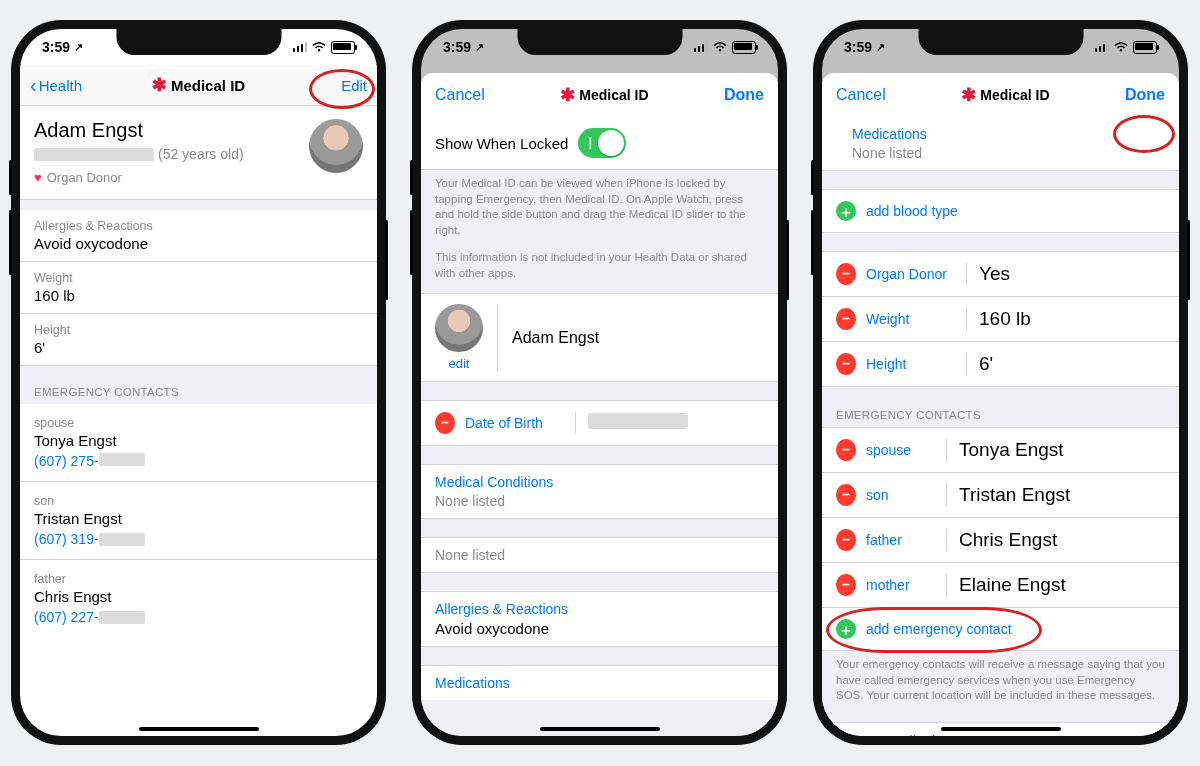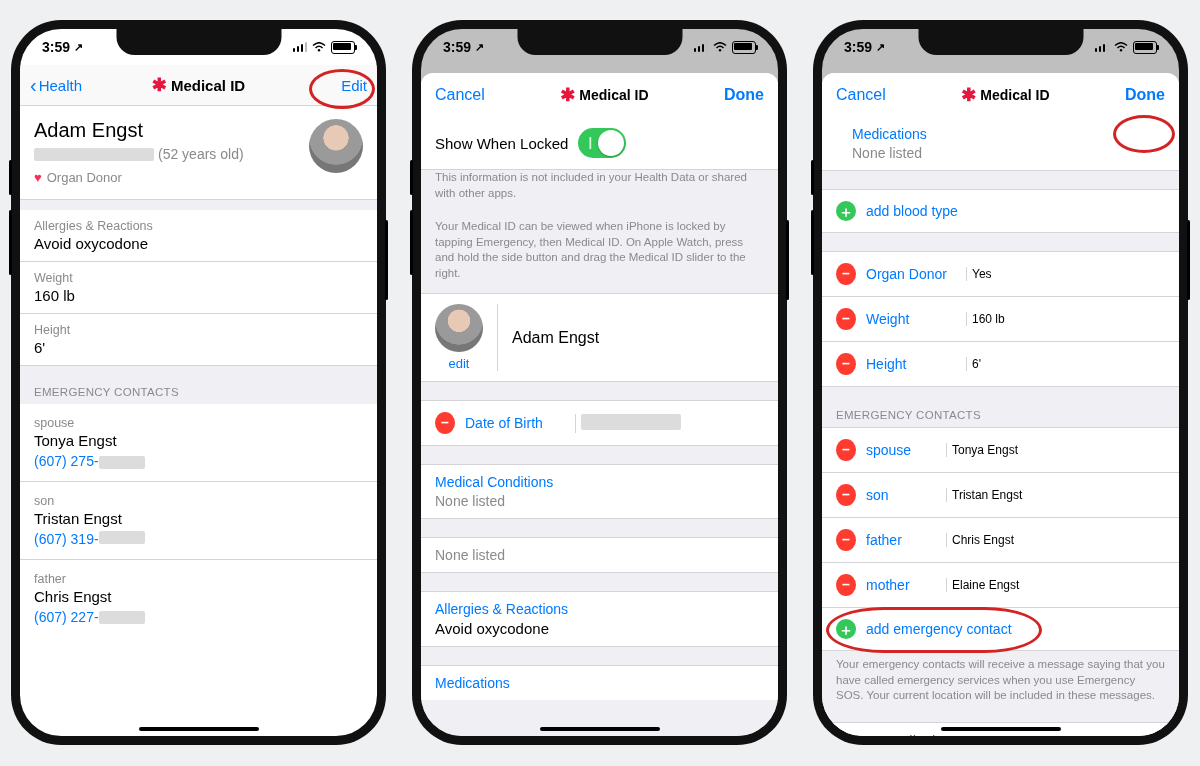--- a/index.html
+++ b/index.html
@@ -59,21 +59,21 @@
   .muted{color:var(--gray-text)}
   .redact{display:inline-block;background:#dcdcdc;border-radius:2px}
   
   .ctl-row{display:flex;align-items:center;gap:10px;padding:11px 14px;background:#fff;border-bottom:0.5px solid var(--sep)}
   .ctl-row:last-child{border-bottom:none}
   .ctl-btn{width:20px;height:20px;border-radius:50%;display:flex;align-items:center;justify-content:center;color:#fff;font-weight:700;flex:0 0 auto;line-height:1;padding-bottom:2px}
   .ctl-btn.minus{background:var(--ios-red)}
   .ctl-btn.plus{background:var(--ios-green);font-size:15px;padding-bottom:0}
   .ctl-label{color:var(--ios-blue);font-size:14px;width:100px;flex:0 0 auto}
   .ctl-label.full{width:auto}
-  .ctl-value{font-size:12px;flex:1;border-left:0.5px solid var(--sep);padding-left:5px}
+  .ctl-value{font-size:19px;flex:1;border-left:0.5px solid var(--sep);padding-left:12px}
   
   .toggle{width:48px;height:30px;border-radius:30px;background:var(--ios-green);position:relative;flex:0 0 auto}
   .toggle::after{content:"";position:absolute;right:2px;top:2px;width:26px;height:26px;border-radius:50%;background:#fff;box-shadow:0 1px 2px rgba(0,0,0,0.25)}
   .toggle::before{content:"|";position:absolute;left:10px;top:6px;color:#ffffffcc;font-size:13px;font-weight:600}
   
   .avatar{width:54px;height:54px;border-radius:50%;background:radial-gradient(circle at 50% 35%,#e7c9b5 0 28%,#9a9a9a 29% 60%,#777 61%);flex:0 0 auto}
   
   .annotate{position:absolute;border:3px solid var(--annotate);border-radius:50%/50%;pointer-events:none;z-index:60}
   
   .modal-bg{background:#bfbfbf}
@@ -150,29 +150,29 @@
         <div class="value">160 lb</div>
       </div>
       <div class="row">
         <div class="label">Height</div>
         <div class="value">6'</div>
       </div>
       <div class="section-head" style="padding-top:20px">EMERGENCY CONTACTS</div>
       <div class="row" style="padding:12px 14px">
         <div class="label">spouse</div>
         <div class="value" style="margin-bottom:4px">Tonya Engst</div>
-        <div class="link" style="display:flex;align-items:flex-end">
+        <div class="link" style="display:flex;align-items:flex-start">
                 <span>(607) 275-</span>
                 <span class="redact" style="width:46px;height:13px"></span>
               </div>
       </div>
       <div class="row" style="padding:12px 14px">
         <div class="label">son</div>
         <div class="value" style="margin-bottom:4px">Tristan Engst</div>
-        <div class="link" style="display:flex;">
+        <div class="link" style="display:flex;align-items:center">
                 <span>(607) 319-</span>
                 <span class="redact" style="width:46px;height:13px"></span>
               </div>
       </div>
       <div class="row" style="padding:12px 14px">
         <div class="label">father</div>
         <div class="value" style="margin-bottom:4px">Chris Engst</div>
         <div class="link" style="display:flex;align-items:center">
                 <span>(607) 227-</span>
                 <span class="redact" style="width:46px;height:13px"></span>
@@ -217,22 +217,22 @@
               <span class="star" style="color:var(--asterisk);font-size:18px">✱</span>
               <span>Medical ID</span>
             </span>
         <span class="link" style="font-size:16px;font-weight:600">Done</span>
       </div>
       <div style="position:absolute;inset:44px 0 0 0;overflow-y:auto">
         <div class="ctl-row" style="">
           <span style="font-size:15px">Show When Locked</span>
           <div class="toggle"></div>
         </div>
+        <div class="footer-note">Your Medical ID can be viewed when iPhone is locked by tapping Emergency, then Medical ID. On Apple Watch, press and hold the side button and drag the Medical ID slider to the right.</div>
         <div class="footer-note" style="padding-top:0">This information is not included in your Health Data or shared with other apps.</div>
-        <div class="footer-note">Your Medical ID can be viewed when iPhone is locked by tapping Emergency, then Medical ID. On Apple Watch, press and hold the side button and drag the Medical ID slider to the right.</div>
 
         <div style="background:#fff;border-top:0.5px solid var(--sep);border-bottom:0.5px solid var(--sep)">
           <div style="display:flex;align-items:center;gap:14px;padding:10px 14px">
             <div style="display:flex;flex-direction:column;align-items:center;gap:4px">
               <div class="avatar" style="width:48px;height:48px"></div>
               <span class="link" style="font-size:13px">edit</span>
             </div>
             <div style="font-size:16px;flex:1;border-left:0.5px solid var(--sep);padding-left:14px;align-self:stretch;display:flex;align-items:center">Adam Engst</div>
           </div>
         </div>

